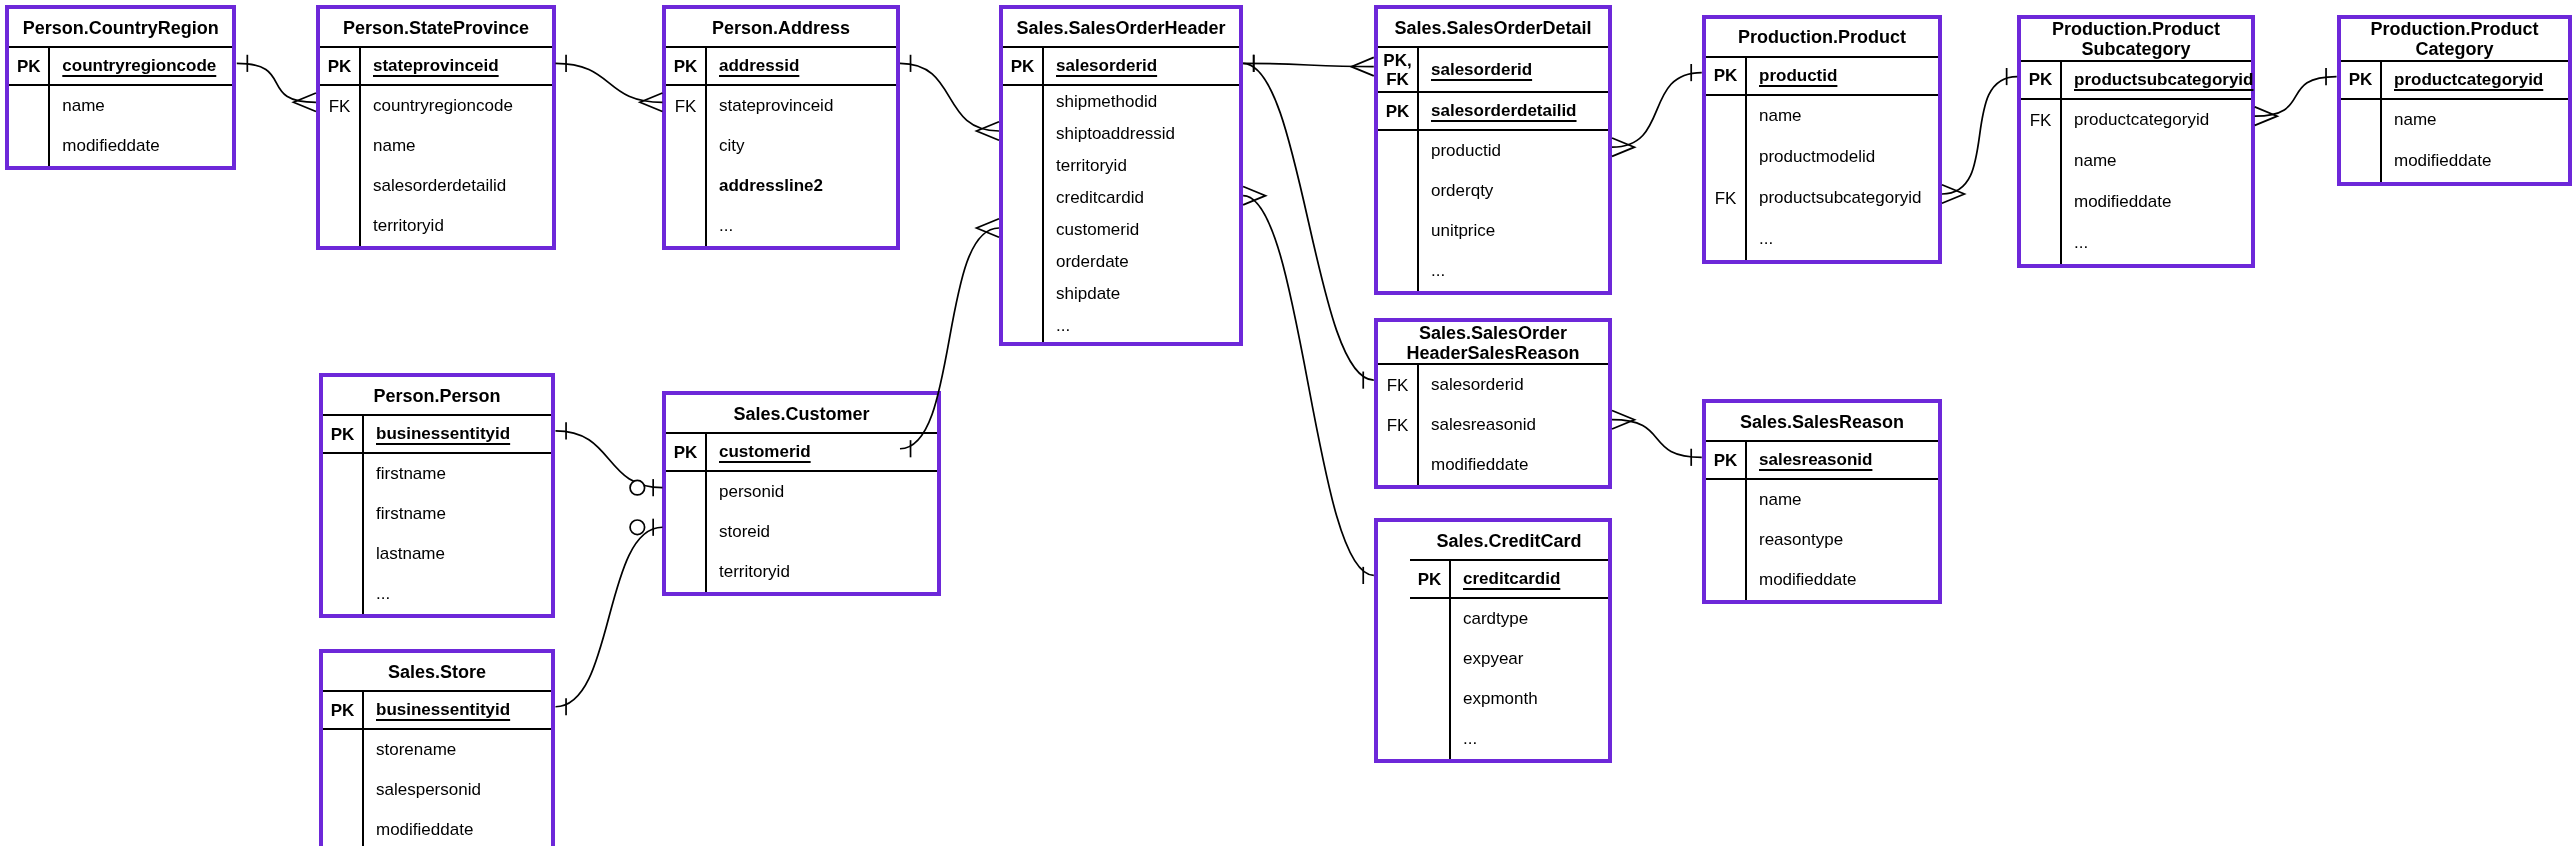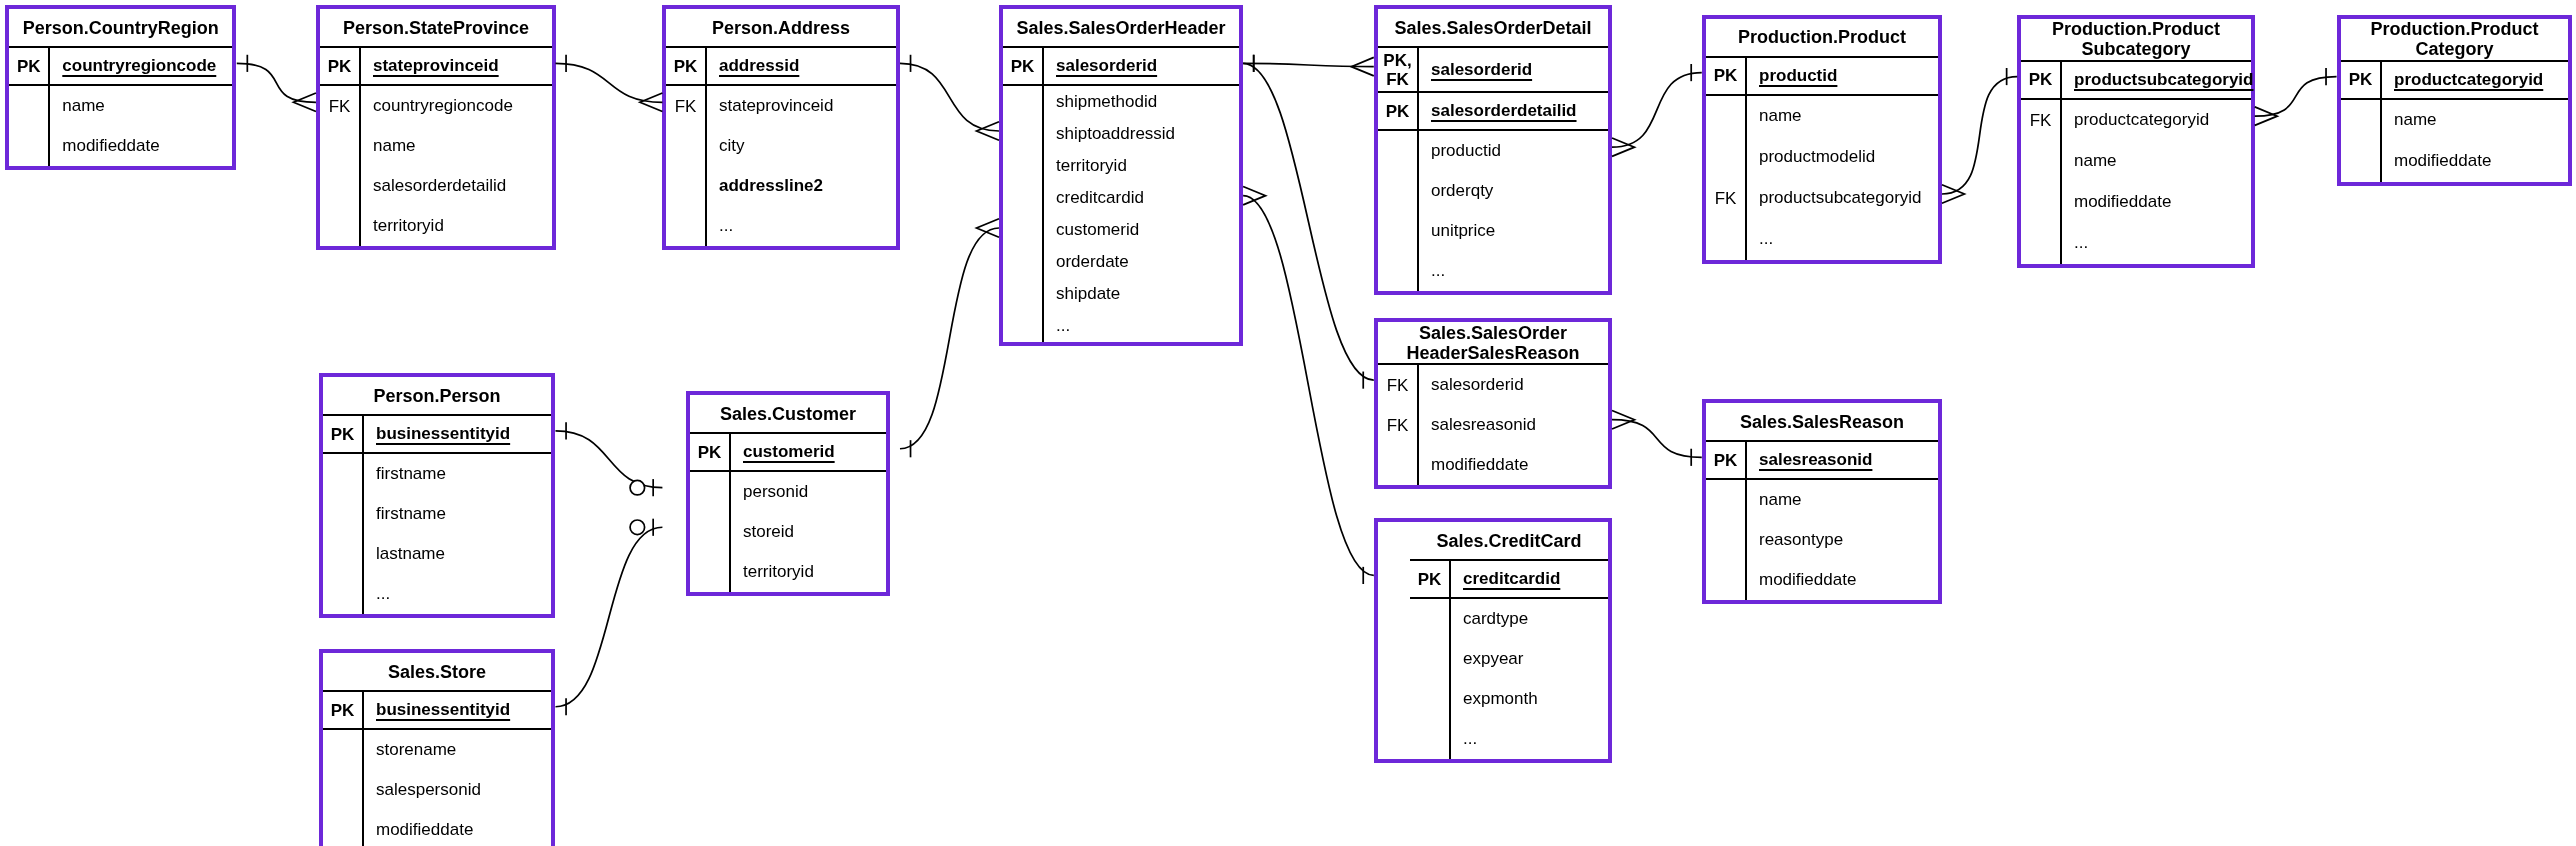--- a/index.html
+++ b/index.html
@@ -229,21 +229,21 @@
         </div>
         <div class="brow" style="height: 40px;">
           <div class="kcell"></div>
           <div class="fcell">lastname</div>
         </div>
         <div class="brow" style="height: 40px;">
           <div class="kcell"></div>
           <div class="fcell">...</div>
         </div>
       </div>
-      <div class="table" style="left: 662px; top: 391px; width: 204px; margin-left: 24px;">
+      <div class="table" style="left: 662px; top: 391px; width: 279px;">
         <div class="title" style="height: 37px;">Sales.Customer</div>
         <div class="keyband" style="height: 38px;">
           <div class="kcell">PK</div>
           <div class="fcell">customerid</div>
         </div>
         <div class="brow" style="height: 40px;">
           <div class="kcell"></div>
           <div class="fcell">personid</div>
         </div>
         <div class="brow" style="height: 40px;">

